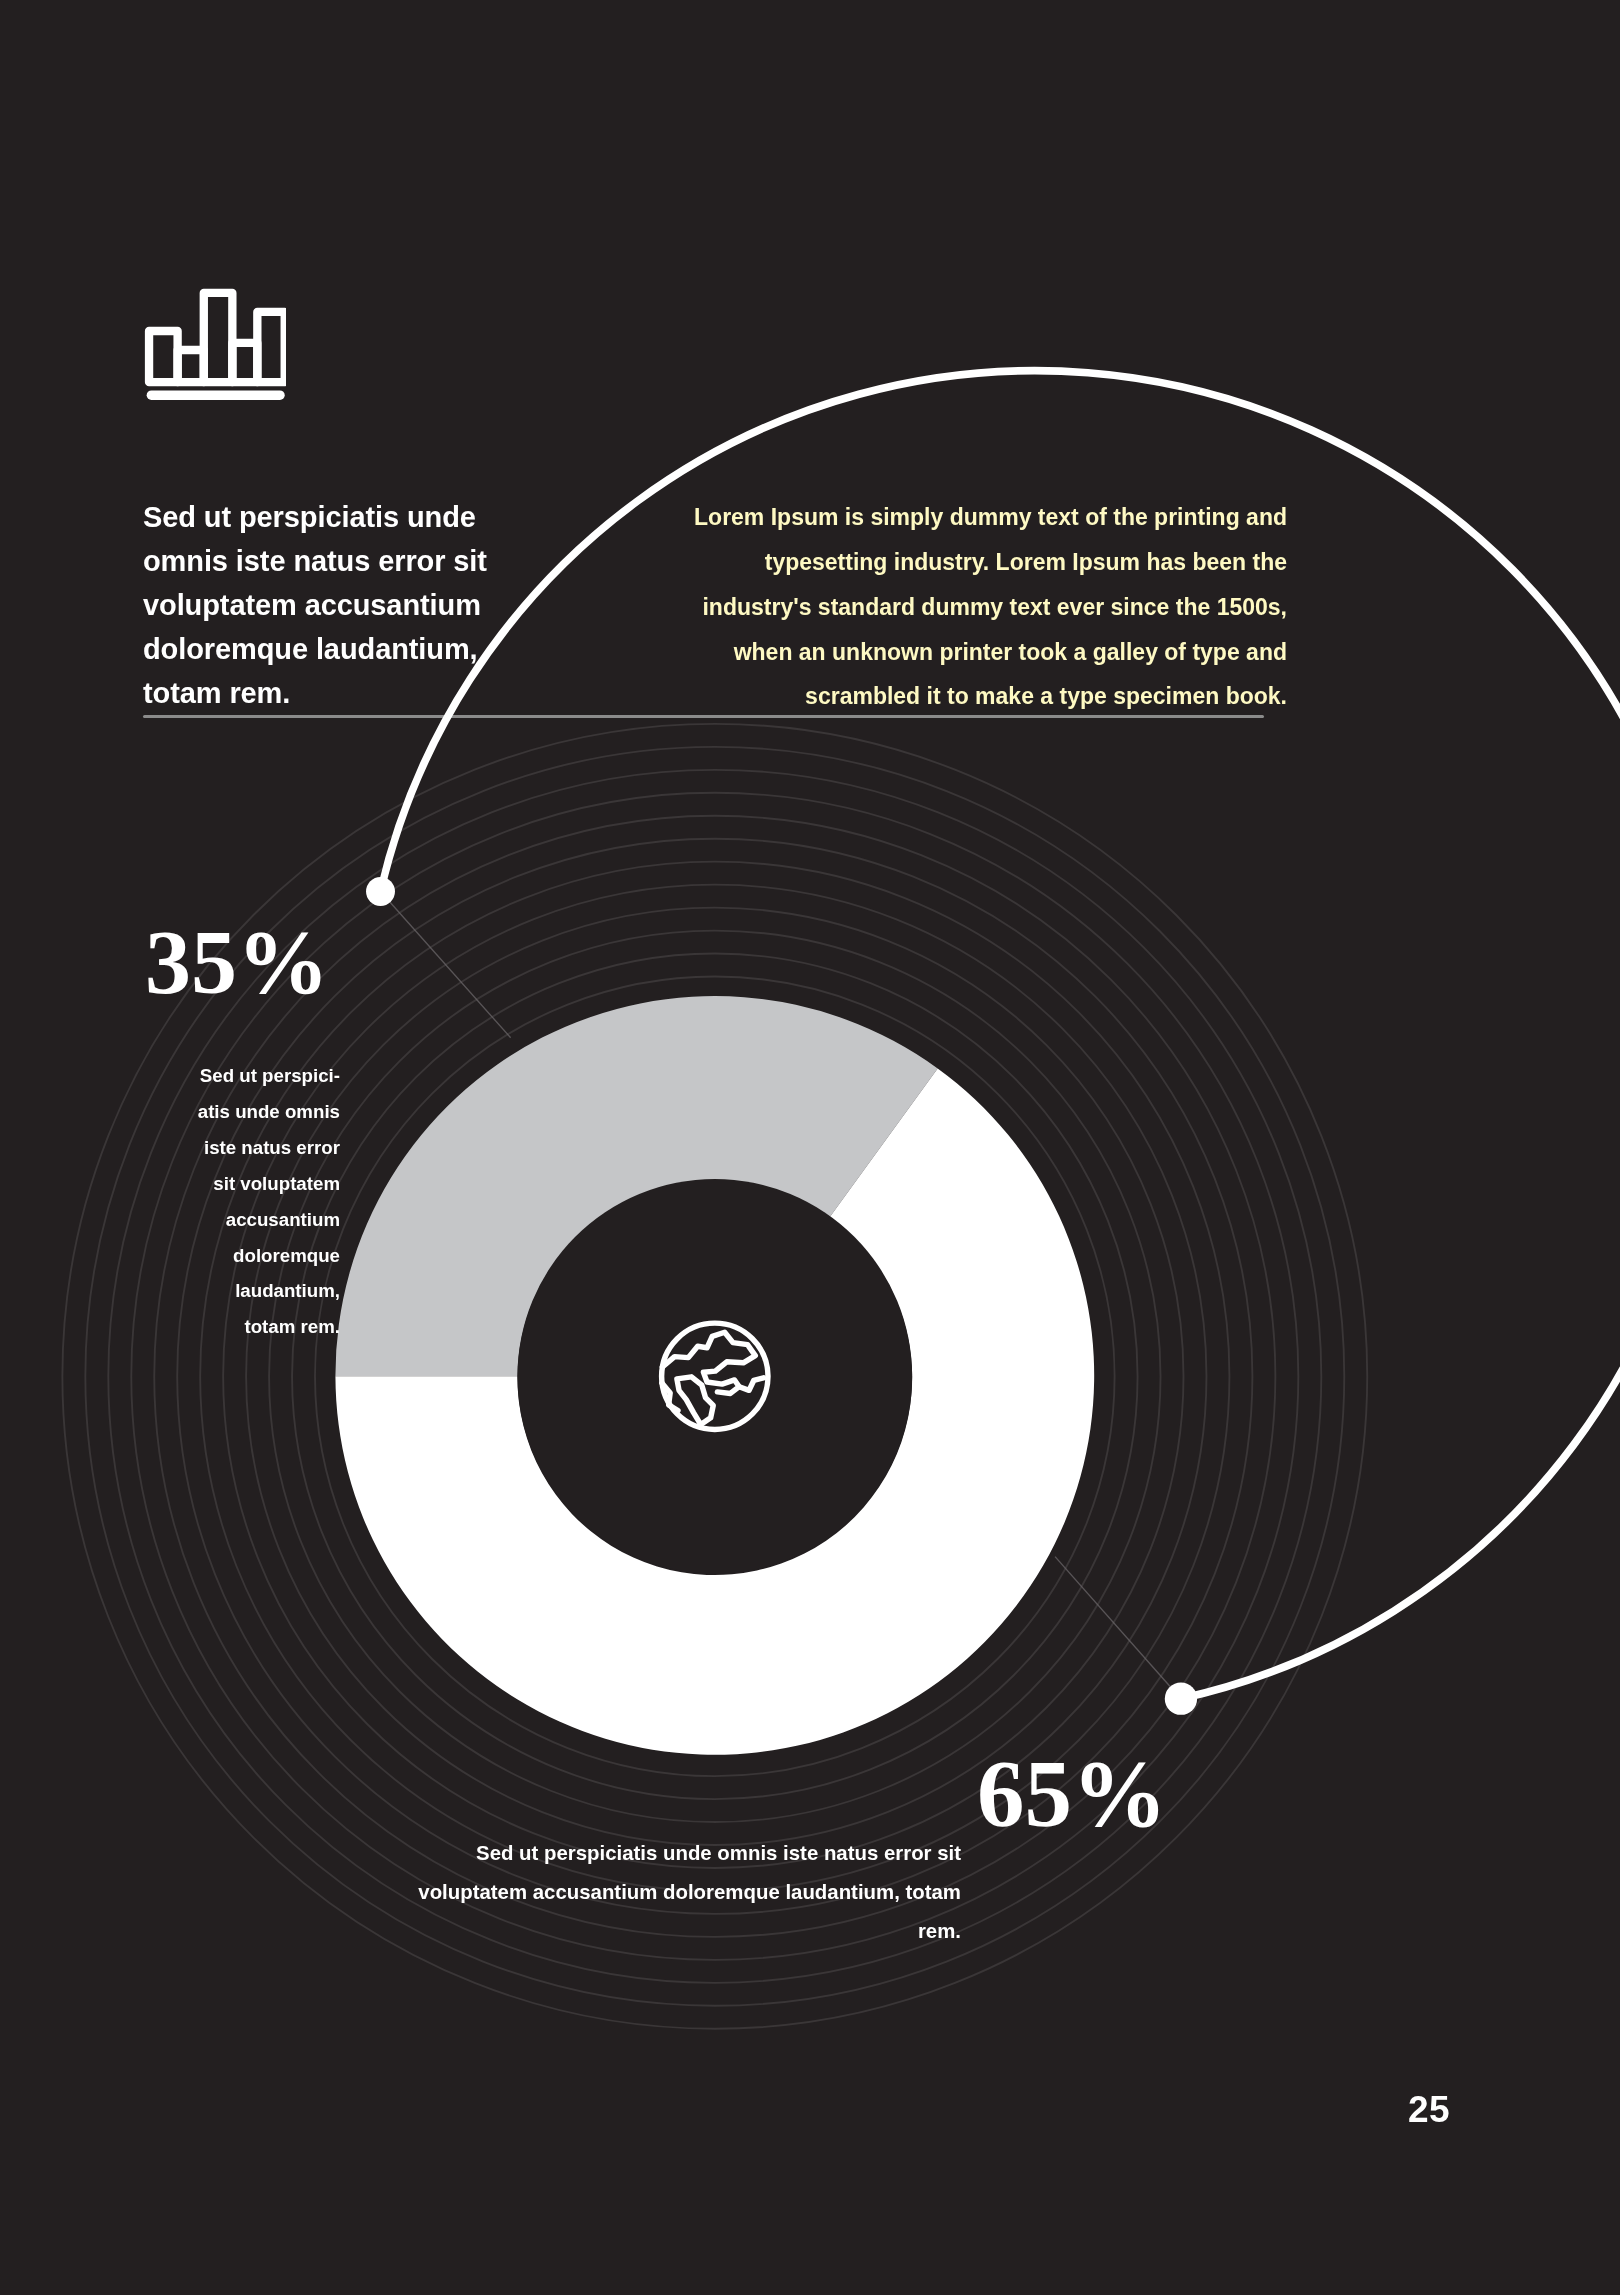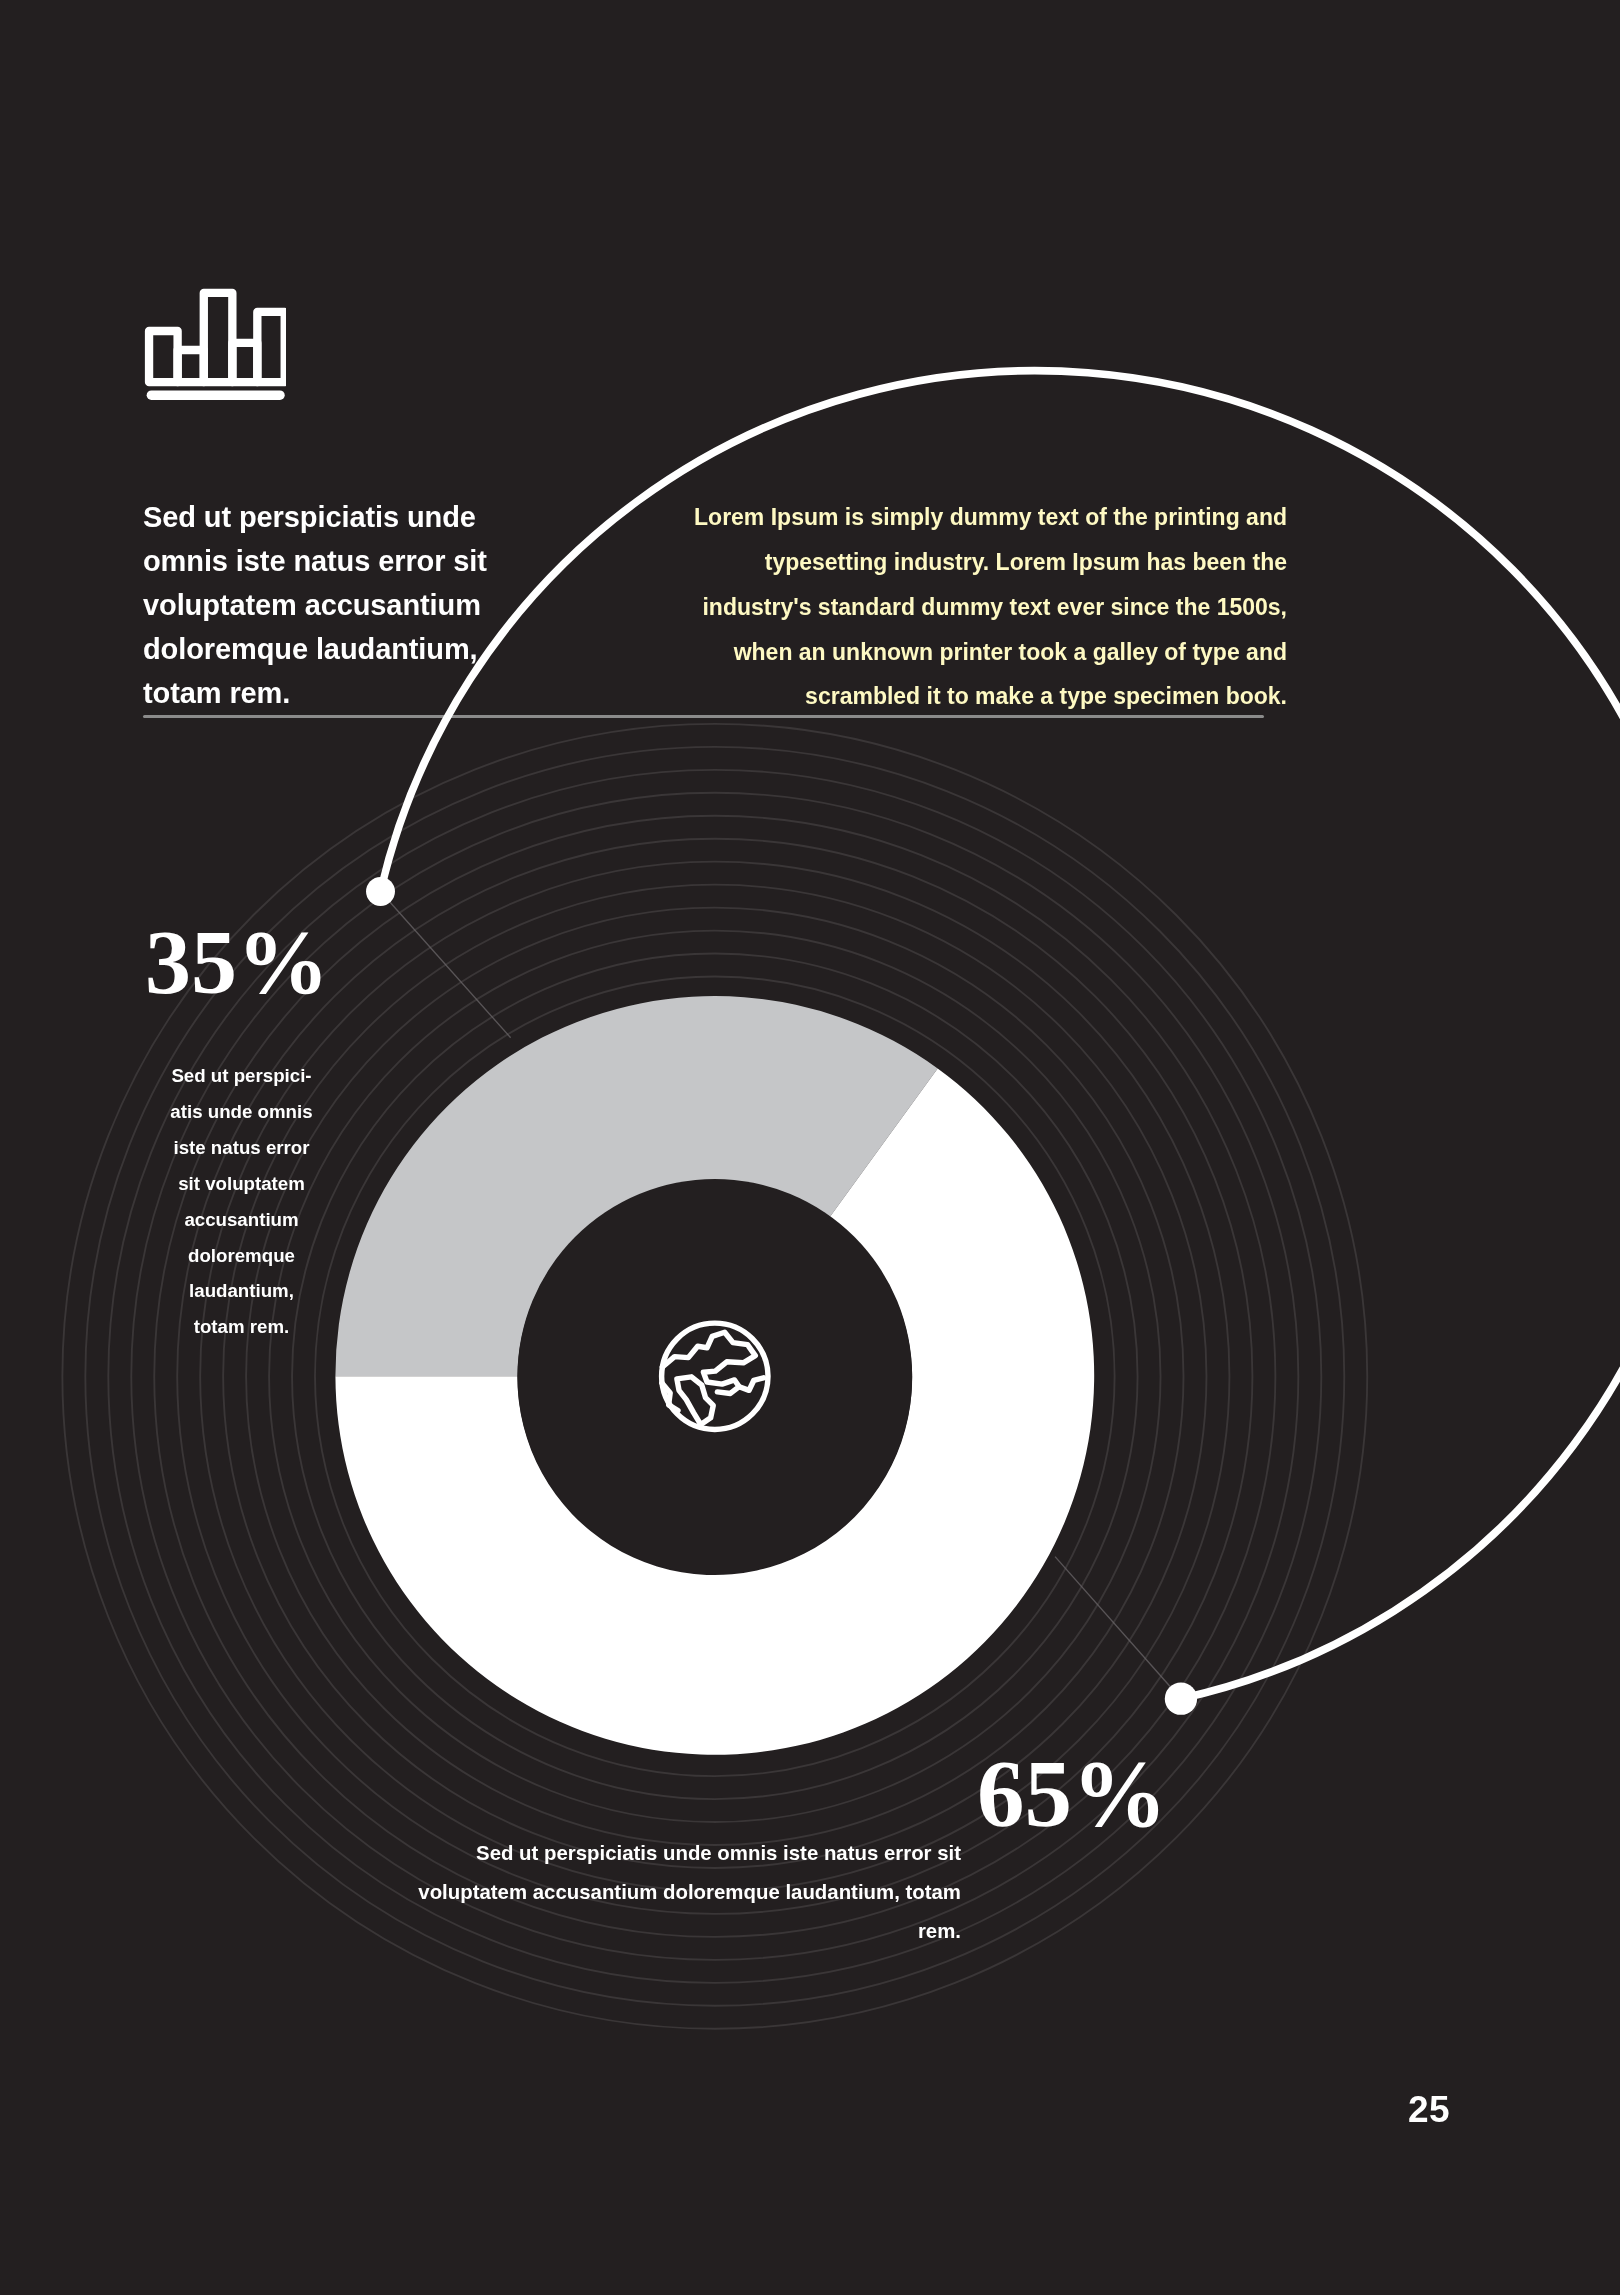--- a/index.html
+++ b/index.html
@@ -109,21 +109,21 @@
   
   #desc-35 {
     position: absolute;
     left: 143px;
     top: 1058px;
     width: 197px;
     font-size: 18.7px;
     font-weight: 700;
     line-height: 1.92;
     color: #ffffff;
-    text-align: center;
+    text-align: right;
   }
   #desc-65 {
     position: absolute;
     left: 374px;
     top: 1834px;
     width: 587px;
     font-size: 20.4px;
     font-weight: 700;
     line-height: 1.92;
     color: #ffffff;

